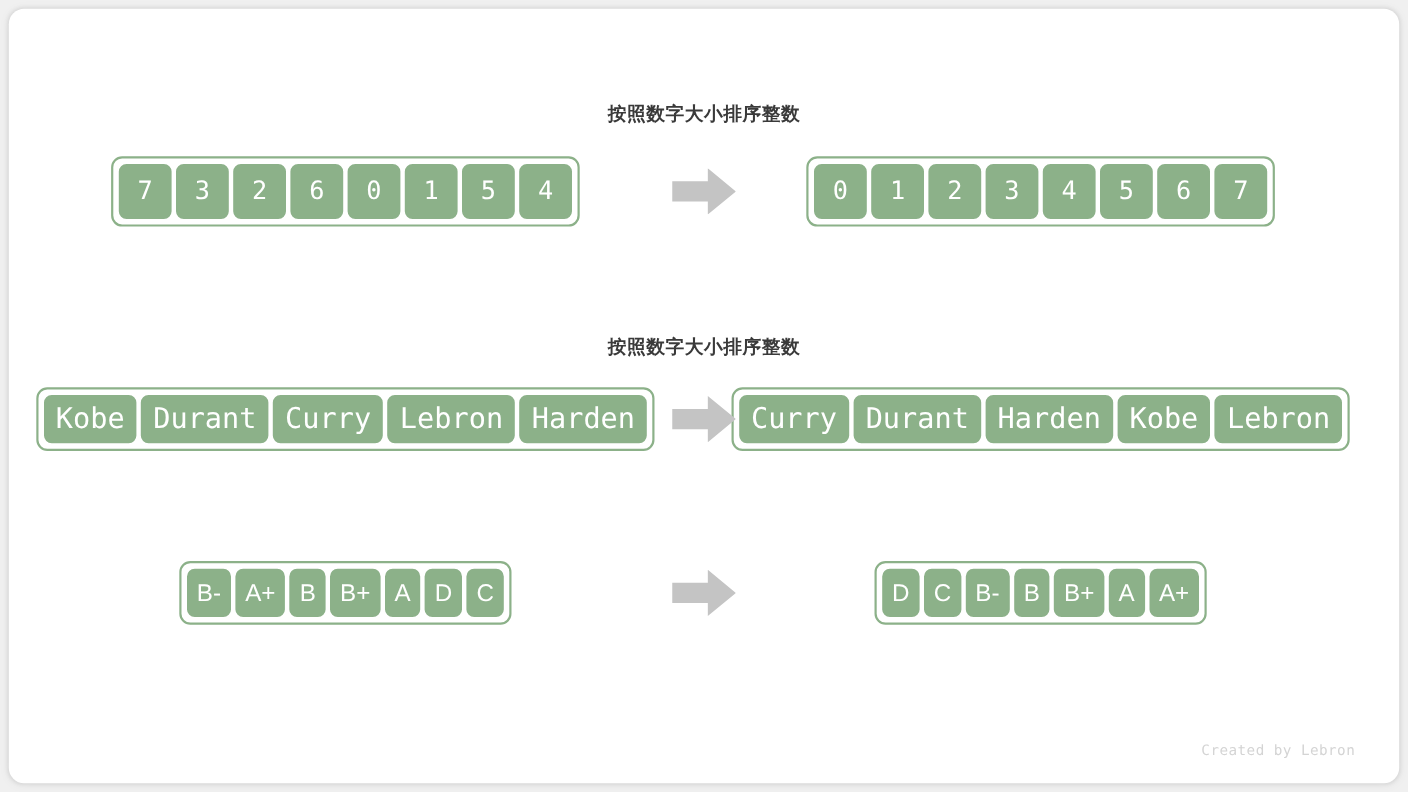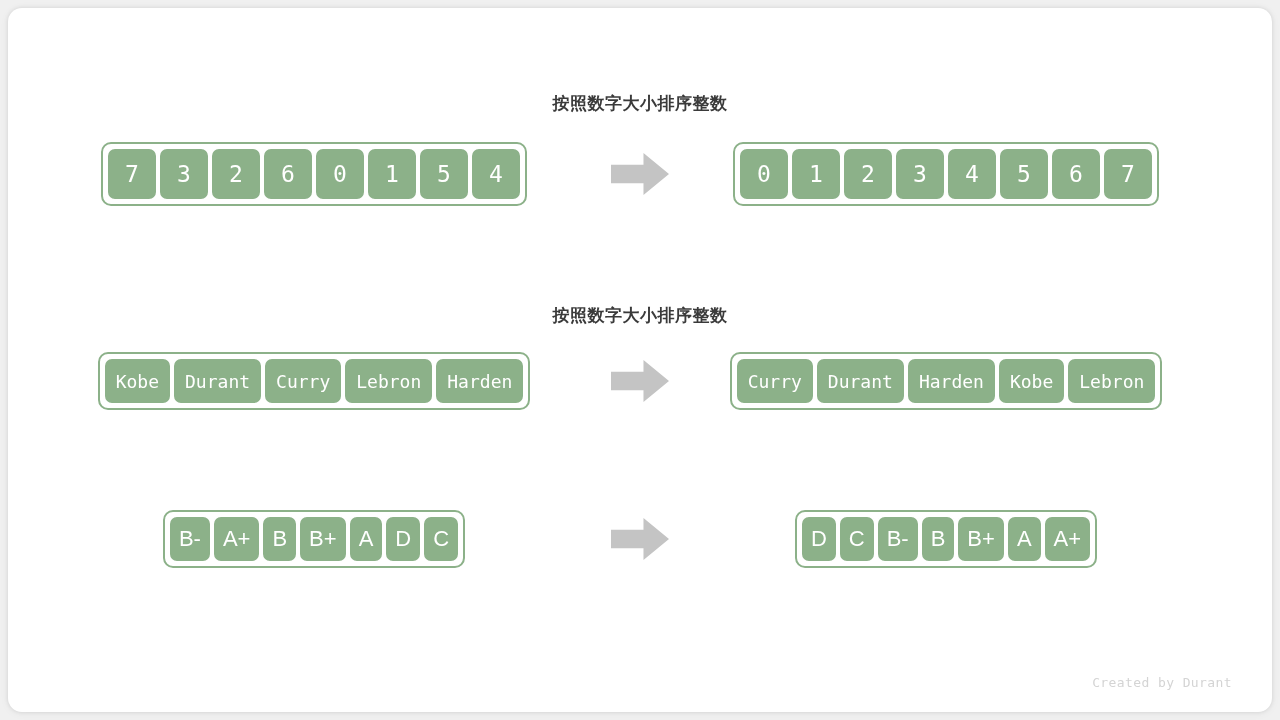--- a/index.html
+++ b/index.html
@@ -63,21 +63,21 @@
 
   
   .r-int .cell {
     width: 52px;
     height: 54px;
     font-size: 23px;
   }
   
   .r-str .cell {
     height: 48px;
-    font-size: 18px;
+    font-size: 26px;
     padding: 0 11px;
   }
   
   .r-grade .cell {
     height: 48px;
     font-size: 22px;
     padding: 0 9px;
     font-family: "Liberation Sans", sans-serif;
   }
 
@@ -211,15 +211,15 @@
           <div class="cell">B-</div>
           <div class="cell">B</div>
           <div class="cell">B+</div>
           <div class="cell">A</div>
           <div class="cell">A+</div>
         </div>
       </div>
     </div>
   </div>
 
-  <div class="credit">Created by Durant</div>
+  <div class="credit">Created by Lebron</div>
 
 </div>
 
 </body></html>

